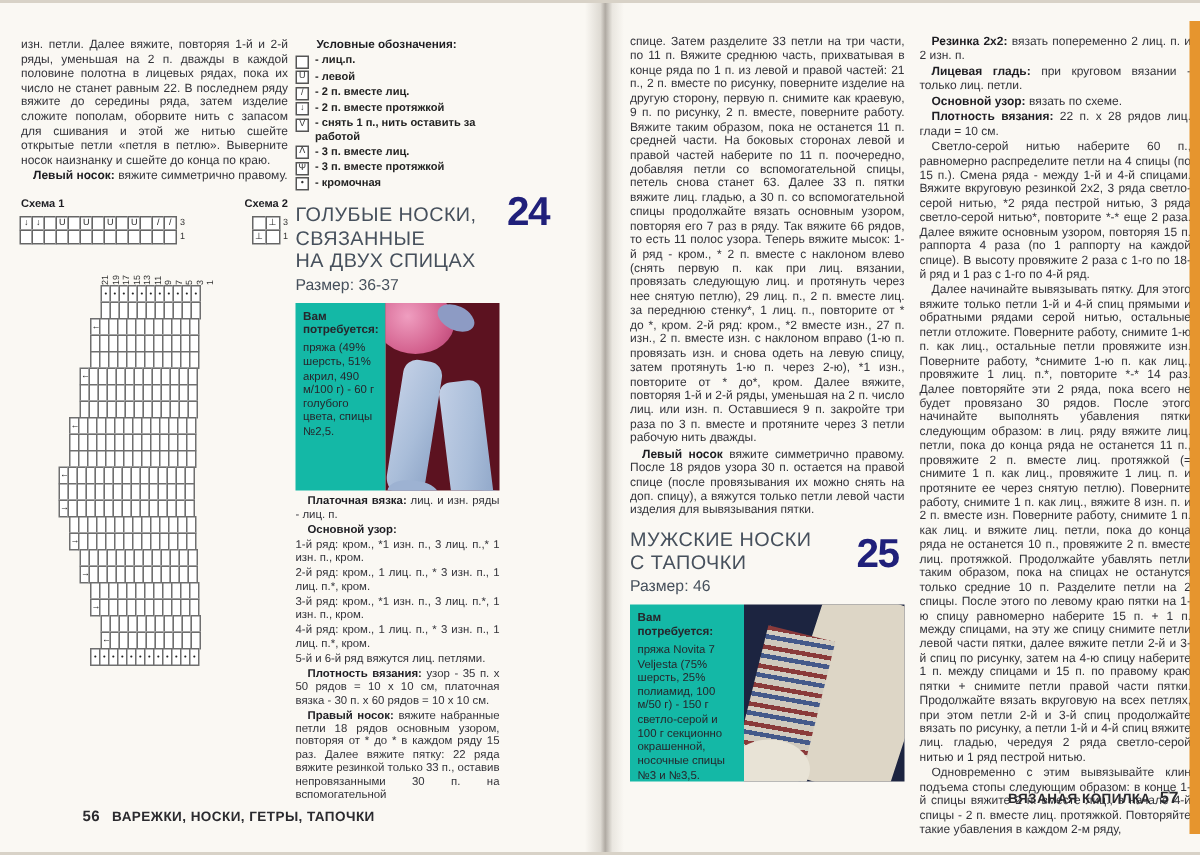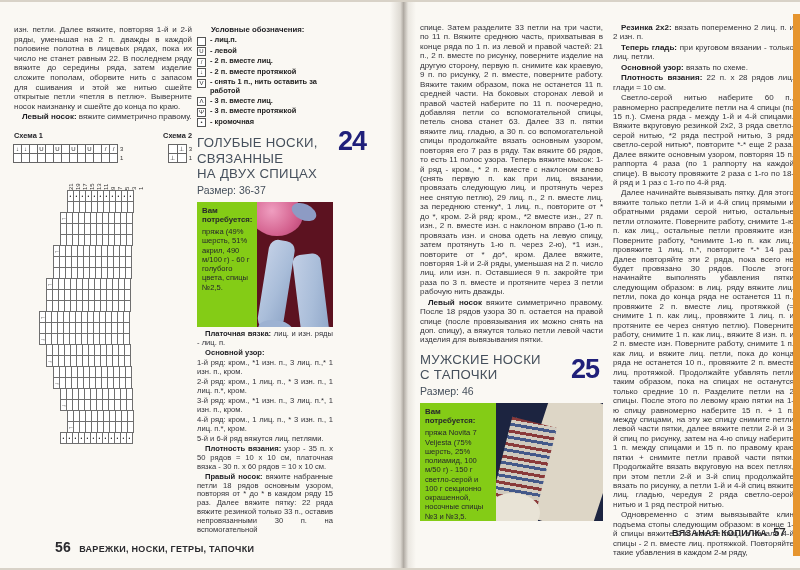--- a/index.html
+++ b/index.html
@@ -33,21 +33,21 @@
   
   .pat-title { font-size:13.2px; line-height:1.18; color:#46505c; letter-spacing:.3px; }
   .pat-size { font-size:10.5px; color:#46505c; margin-top:2px; }
   .bignum { font-weight:bold; color:#20207a; font-size:27px; letter-spacing:-1px; }
   .num24 { position:absolute; left:338px; top:124px; }
   .head25 { position:relative; margin-top:7px; }
   .num25 { position:absolute; right:4px; top:2px; }
 
   
   .mat-box { display:flex; margin-top:6px; }
-  .mat-box .mat-text { background:#84cc16; padding:5px 3px 4px 5px; color:#26262c; }
+  .mat-box .mat-text { background:#14b8a6; padding:5px 3px 4px 5px; color:#26262c; }
   .mat-title { font-weight:bold; font-size:7.8px; line-height:1.15; margin-bottom:2px; }
   .mat-body { font-size:7.6px; line-height:1.22; }
   .box24 { height:125px; }
   .box24 .mat-text { width:60px; }
   .box24 .photo { flex:1; position:relative; background:#5c1220; overflow:hidden; }
   .box25 { height:118px; margin-bottom:4px; }
   .box25 .mat-text { width:76px; }
   .box25 .photo { flex:1; position:relative; background:#1c2440; overflow:hidden; }
 
   
@@ -82,21 +82,21 @@
                  transform:rotate(180deg); text-align:left; line-height:7px; }
   .s3row { display:flex; height:12px; margin-top:-1px; }
   .s3c { width:7px; height:12px; border:1px solid #6f6f6f; margin-left:-1px; background:#fff;
          font-size:6px; line-height:10px; text-align:center; color:#222; }
   .s3c.dot { font-size:5px; }
   .s3label { position:absolute; left:-12px; bottom:26px; font-weight:bold; font-size:7.2px;
              color:#1d1d22; transform:rotate(-90deg); transform-origin:left bottom; }
 
   
   .footer-left { position:absolute; left:55px; top:537px; font-weight:bold; color:#2a2a2e; font-size:9px; letter-spacing:.3px; }
-  .footer-left .pn { font-size:14px; margin-right:8px; }
+  .footer-left .pn { font-size:10px; margin-right:8px; }
   .footer-right { position:absolute; right:14px; top:524px; font-weight:bold; color:#2a2a2e; font-size:9px; letter-spacing:.3px; }
   .footer-right .pn { font-size:11px; margin-left:6px; }
 </style>
 </head>
 <body>
 
 <div class="spread">
 
   <div class="col col1">
     <p class="para">изн. петли. Далее вяжите, повторяя 1-й и 2-й ряды, уменьшая на 2 п. дважды в каждой половине полотна в лицевых рядах, пока их число не станет равным 22. В последнем ряду вяжите до середины ряда, затем изделие сложите пополам, оборвите нить с запасом для сшивания и этой же нитью сшейте открытые петли «петля в петлю». Выверните носок наизнанку и сшейте до конца по краю.</p>
@@ -619,21 +619,21 @@
         <div class="p25-sock"></div>
         <div class="p25-stripes"></div>
         <div class="p25-toe"></div>
       </div>
     </div>
   </div>
 
   <div class="col col4">
     <div id="col4-paras">
         <p class="para ind"><b class="lead">Резинка 2х2:</b> вязать попеременно 2 лиц. п. и 2 изн. п.</p>
-        <p class="para ind"><b class="lead">Теперь гладь:</b> при круговом вязании - только лиц. петли.</p>
+        <p class="para ind"><b class="lead">Лицевая гладь:</b> при круговом вязании - только лиц. петли.</p>
         <p class="para ind"><b class="lead">Основной узор:</b> вязать по схеме.</p>
         <p class="para ind"><b class="lead">Плотность вязания:</b> 22 п. х 28 рядов лиц. глади = 10 см.</p>
         <p class="para ind">Светло-серой нитью наберите 60 п., равномерно распределите петли на 4 спицы (по 15 п.). Смена ряда - между 1-й и 4-й спицами. Вяжите вкруговую резинкой 2х2, 3 ряда светло-серой нитью, *2 ряда пестрой нитью, 3 ряда светло-серой нитью*, повторите *-* еще 2 раза. Далее вяжите основным узором, повторяя 15 п. раппорта 4 раза (по 1 раппорту на каждой спице). В высоту провяжите 2 раза с 1-го по 18-й ряд и 1 раз с 1-го по 4-й ряд.</p>
         <p class="para ind">Далее начинайте вывязывать пятку. Для этого вяжите только петли 1-й и 4-й спиц прямыми и обратными рядами серой нитью, остальные петли отложите. Поверните работу, снимите 1-ю п. как лиц., остальные петли провяжите изн. Поверните работу, *снимите 1-ю п. как лиц., провяжите 1 лиц. п.*, повторите *-* 14 раз. Далее повторяйте эти 2 ряда, пока всего не будет провязано 30 рядов. После этого начинайте выполнять убавления пятки следующим образом: в лиц. ряду вяжите лиц. петли, пока до конца ряда не останется 11 п., провяжите 2 п. вместе лиц. протяжкой (= снимите 1 п. как лиц., провяжите 1 лиц. п. и протяните ее через снятую петлю). Поверните работу, снимите 1 п. как лиц., вяжите 8 изн. п. и 2 п. вместе изн. Поверните работу, снимите 1 п. как лиц. и вяжите лиц. петли, пока до конца ряда не останется 10 п., провяжите 2 п. вместе лиц. протяжкой. Продолжайте убавлять петли таким образом, пока на спицах не останутся только средние 10 п. Разделите петли на 2 спицы. После этого по левому краю пятки на 1-ю спицу равномерно наберите 15 п. + 1 п. между спицами, на эту же спицу снимите петли левой части пятки, далее вяжите петли 2-й и 3-й спиц по рисунку, затем на 4-ю спицу наберите 1 п. между спицами и 15 п. по правому краю пятки + снимите петли правой части пятки. Продолжайте вязать вкруговую на всех петлях, при этом петли 2-й и 3-й спиц продолжайте вязать по рисунку, а петли 1-й и 4-й спиц вяжите лиц. гладью, чередуя 2 ряда светло-серой нитью и 1 ряд пестрой нитью.</p>
         <p class="para ind">Одновременно с этим вывязывайте клин подъема стопы следующим образом: в конце 1-й спицы вяжите 2 п. вместе лиц., в начале 4-й спицы - 2 п. вместе лиц. протяжкой. Повторяйте такие убавления в каждом 2-м ряду,</p>
       </div>
   </div>
 
   <div class="footer-left">
     <span class="pn">56</span><span>ВАРЕЖКИ, НОСКИ, ГЕТРЫ, ТАПОЧКИ</span>

